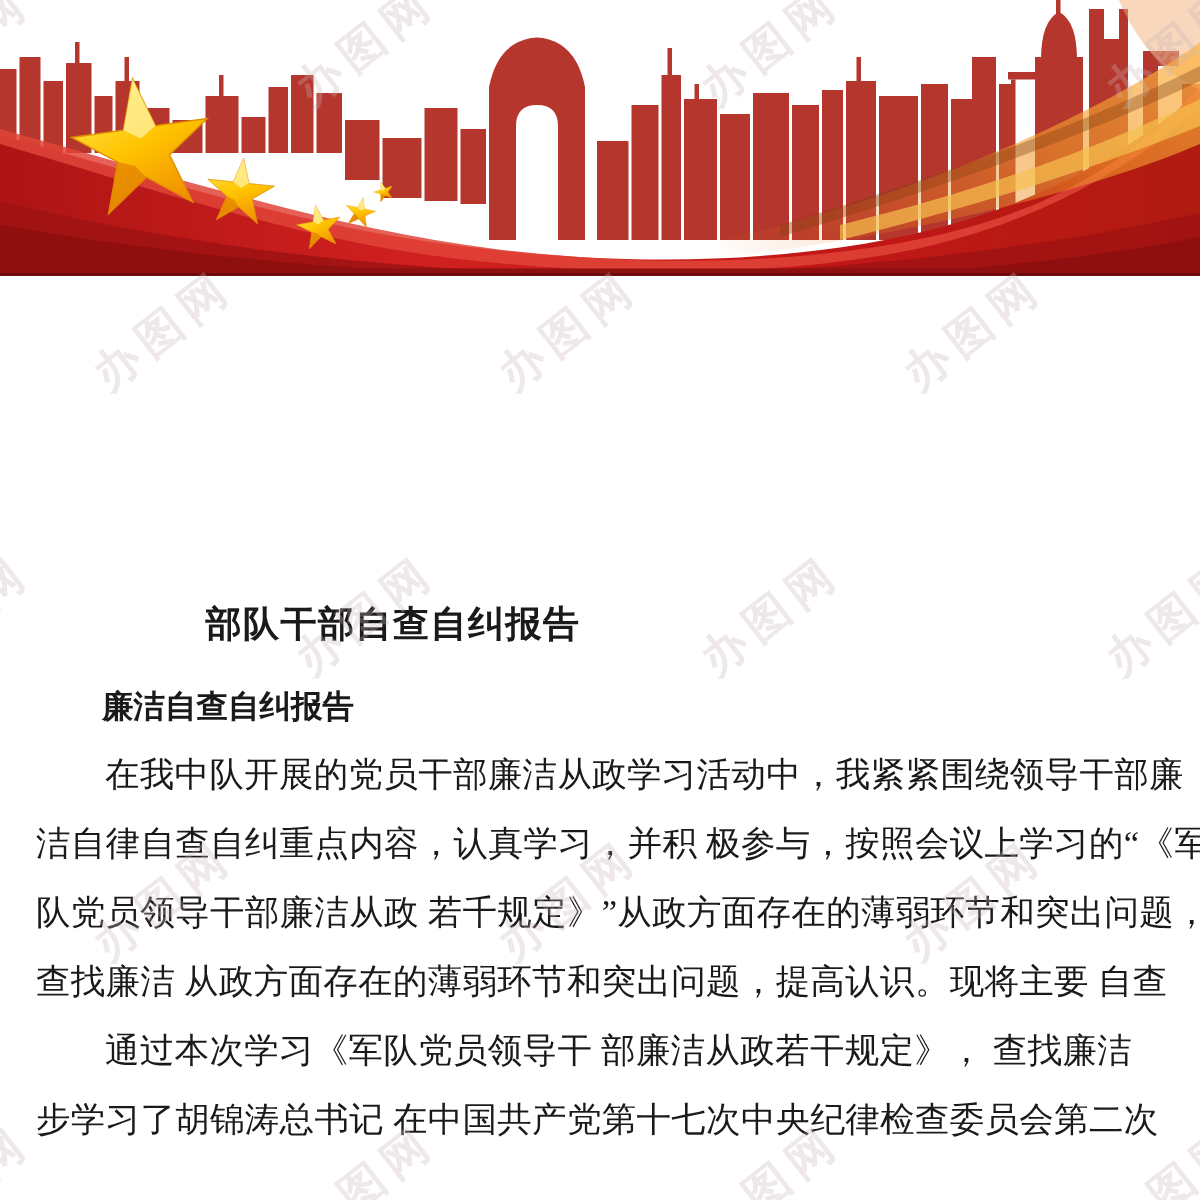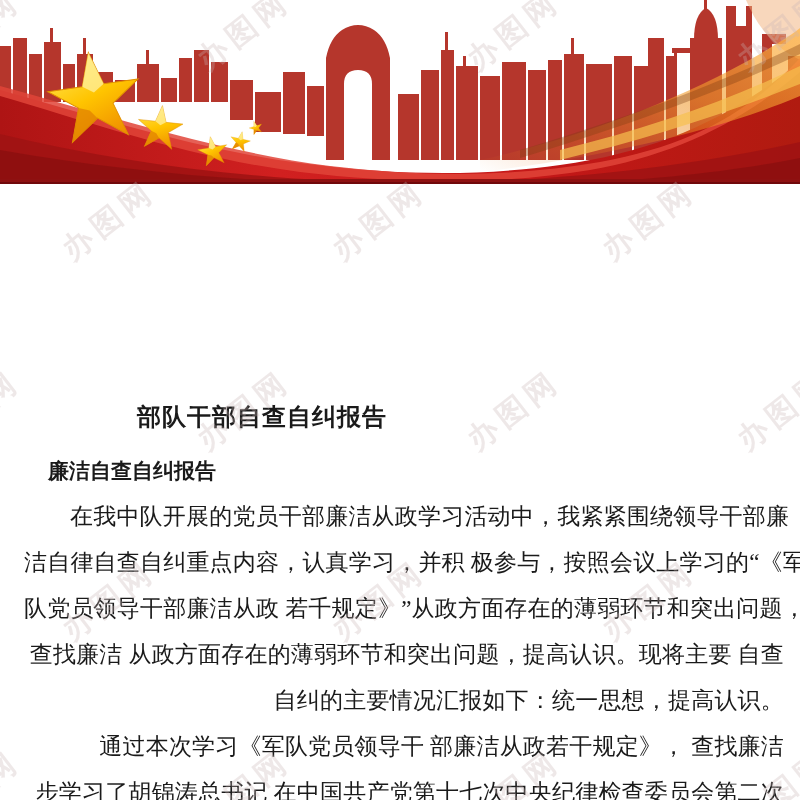--- a/index.html
+++ b/index.html
@@ -10,24 +10,24 @@
     color:#1a1a1a;
   }
   .banner{position:absolute; left:0; top:0; width:800px; height:184px;}
   .banner svg{display:block;}
   .content{position:absolute; left:24px; top:396px; width:760px; z-index:2;}
   .doc-title{
     margin:0 0 0 113px; font-size:24px; line-height:42px;
     font-weight:bold; letter-spacing:1px; white-space:nowrap;font-family:Liberation Serif, serif;
   }
   .doc-subtitle{
-    margin:18px 0 0 24px; font-size:21px; line-height:30px;
+    margin:18px 0 0 44px; font-size:21px; line-height:30px;
     font-weight:bold; white-space:nowrap;
   }
-  .para{margin:0; padding:0;text-align:right;}
+  .para{margin:0; padding:0;}
   .para:first-of-type{margin-top:8px;}
   .line{
     height:46px; line-height:46px; font-size:23px;
     letter-spacing:0.2px; white-space:nowrap;
   }
   .line.indent{padding-left:46px;}
   .watermark-layer{
     position:absolute; left:0; top:0; width:800px; height:800px;
     z-index:3; pointer-events:none; overflow:hidden;
   }
@@ -144,21 +144,20 @@
 
   <div class="content">
     <h1 class="doc-title">部队干部自查自纠报告</h1>
     <h2 class="doc-subtitle">廉洁自查自纠报告</h2>
 
     <div class="para">
       <div class="line indent">在我中队开展的党员干部廉洁从政学习活动中，我紧紧围绕领导干部廉</div>
       <div class="line">洁自律自查自纠重点内容，认真学习，并积 极参与，按照会议上学习的“《军</div>
       <div class="line">队党员领导干部廉洁从政 若千规定》”从政方面存在的薄弱环节和突出问题，</div>
       <div class="line">查找廉洁 从政方面存在的薄弱环节和突出问题，提高认识。现将主要 自查</div>
-      <div class="line">自纠的主要情况汇报如下：统一思想，提高认识。</div>
     </div>
 
     <div class="para">
       <div class="line indent">通过本次学习《军队党员领导干 部廉洁从政若干规定》， 查找廉洁</div>
       <div class="line">步学习了胡锦涛总书记 在中国共产党第十七次中央纪律检查委员会第二次</div>
     </div>
   </div>
 
   <div class="watermark-layer">
       <span class="wm" style="left: -80px; top: 10px;">办图网</span>

